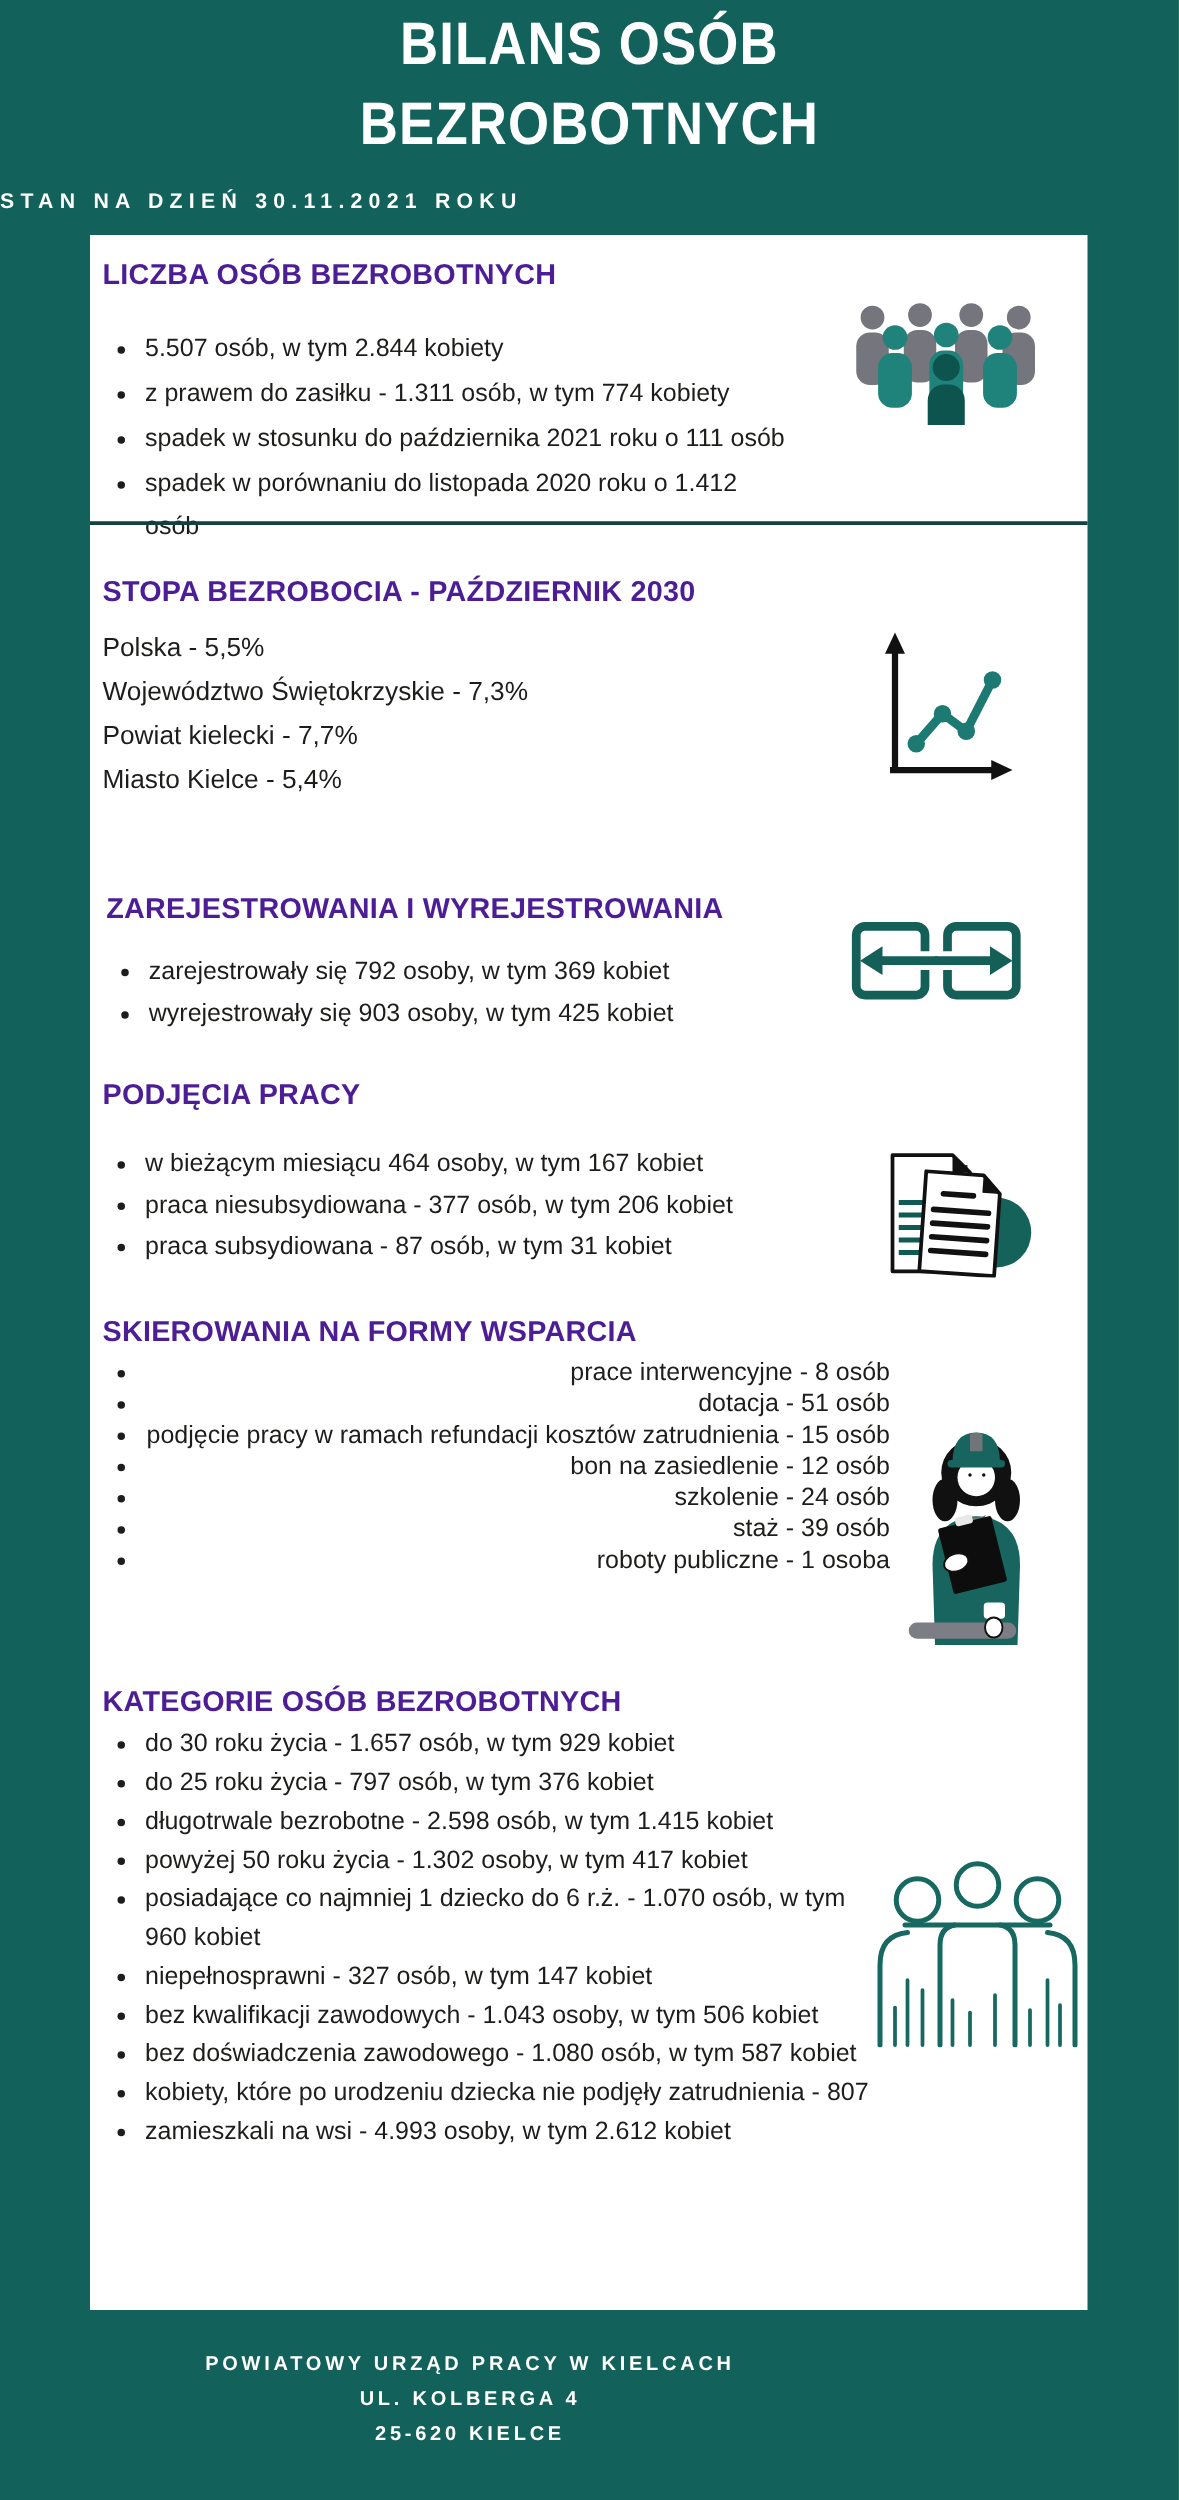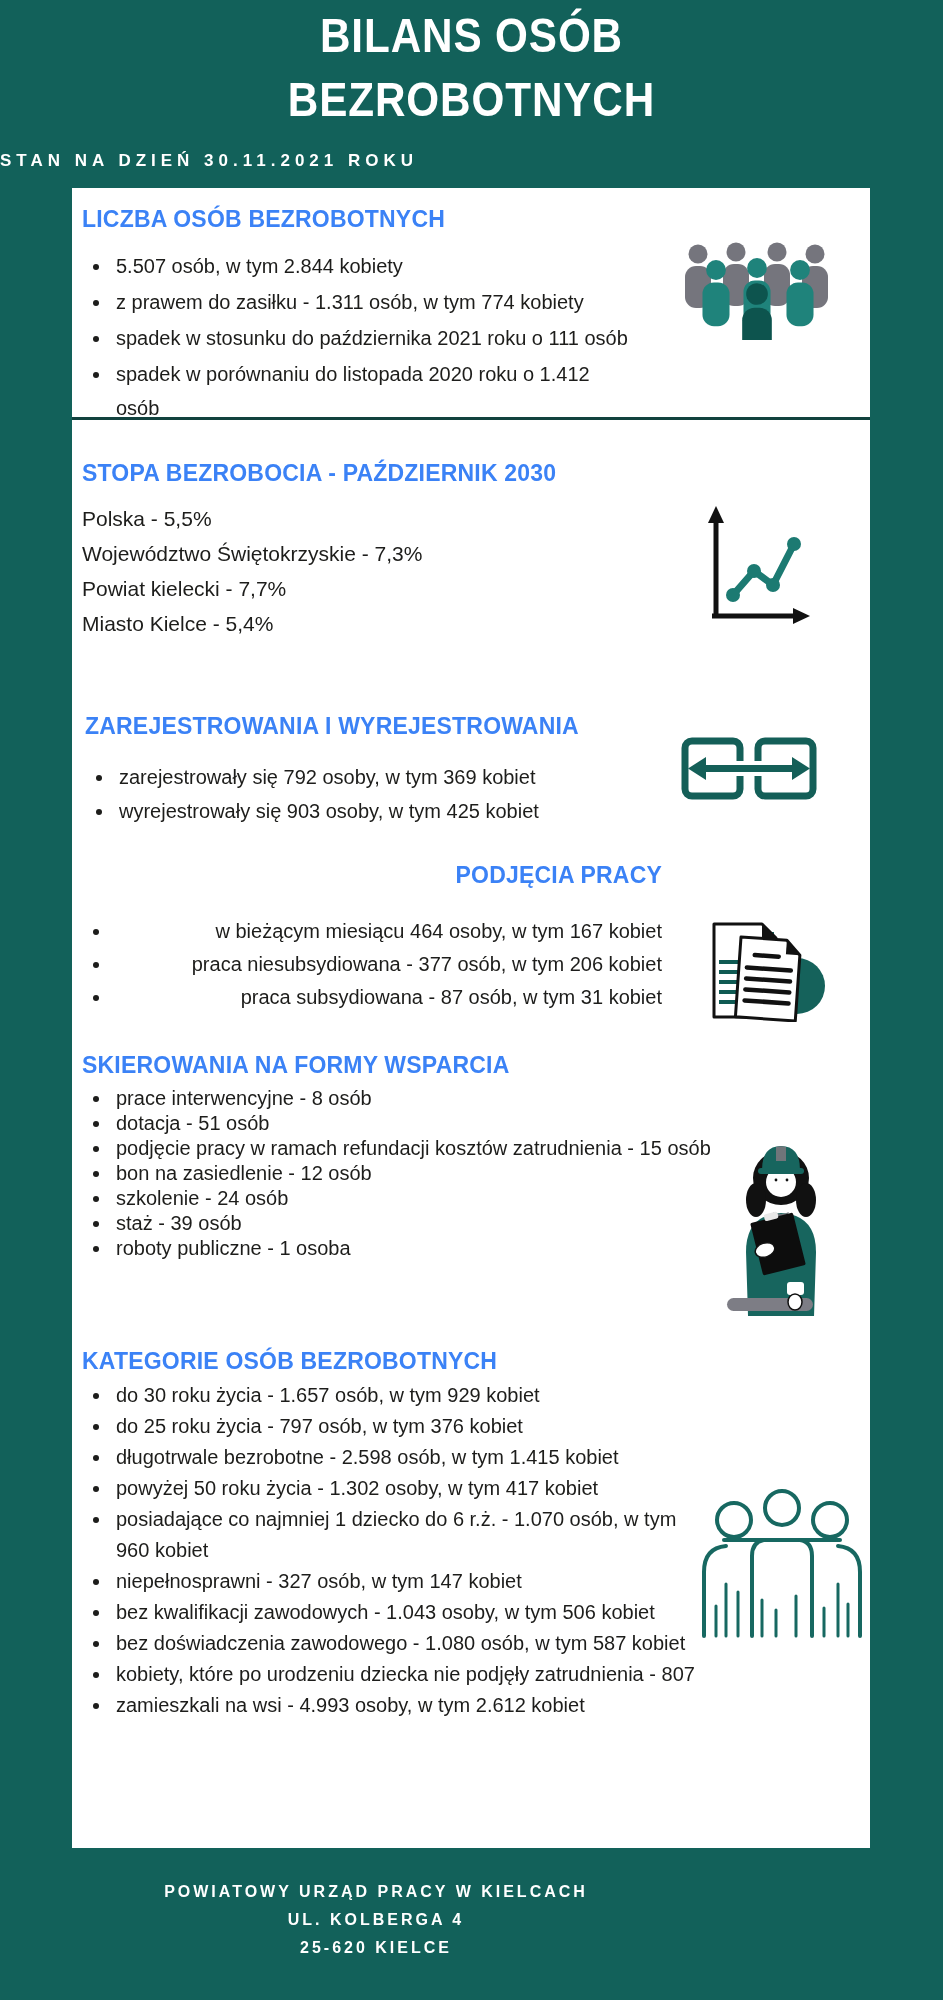--- a/index.html
+++ b/index.html
@@ -26,49 +26,49 @@
 
   
   .panel {
     position:absolute; left:72px; top:188px;
     width:798px; height:1660px; background:#ffffff;
   }
 
   .sec { position:absolute; left:10px; }
   .sec h2 {
     margin:0; font-size:23px; line-height:27px;
-    color:#3b82f6; font-weight:bold; letter-spacing:0.2px;
+    color:#4c1d95; font-weight:bold; letter-spacing:0.2px;
   }
   .sec ul { list-style:disc; margin:0; padding-left:30px; }
   .sec li { padding-left:4px; font-size:20px; }
   .plainlines p { margin:0; font-size:21px; line-height:35px; }
 
   .sec0 { top:18px;  width:540px; }
-  .sec0 ul { margin-top:16px; }
+  .sec0 ul { margin-top:29px; }
   .sec0 li { line-height:34px; margin-bottom:2px; }
   .sec0 ul { width:524px; }
 
   .divider {
     position:absolute; left:0; top:229px; width:798px; height:3px;
     background:#12423e;
   }
 
   .sec1 { top:272px; width:560px; }
   .sec1 .plainlines { margin-top:14px; }
 
   .sec2 { top:525px; left:13px; width:580px; }
   .sec2 ul { margin-top:20px; }
   .sec2 li { line-height:34px; }
 
-  .sec3 { top:674px; width:580px;text-align:right; }
+  .sec3 { top:674px; width:580px; }
   .sec3 ul { margin-top:26px; }
   .sec3 li { line-height:33px; }
 
   .sec4 { top:864px; width:615px; }
-  .sec4 ul { margin-top:7px; width:600px; }
+  .sec4 ul { margin-top:7px; width:600px;text-align:right; }
   .sec4 li { line-height:25px; }
 
   .sec5 { top:1160px; width:615px; }
   .sec5 ul { margin-top:5px; width:592px; }
   .sec5 li { line-height:31px; }
 
   
   .icon { position:absolute; }
   .icon svg { display:block; width:100%; height:100%; }
   .icon-crowd    { left:612px; top:46px;   width:146px; height:106px; }

